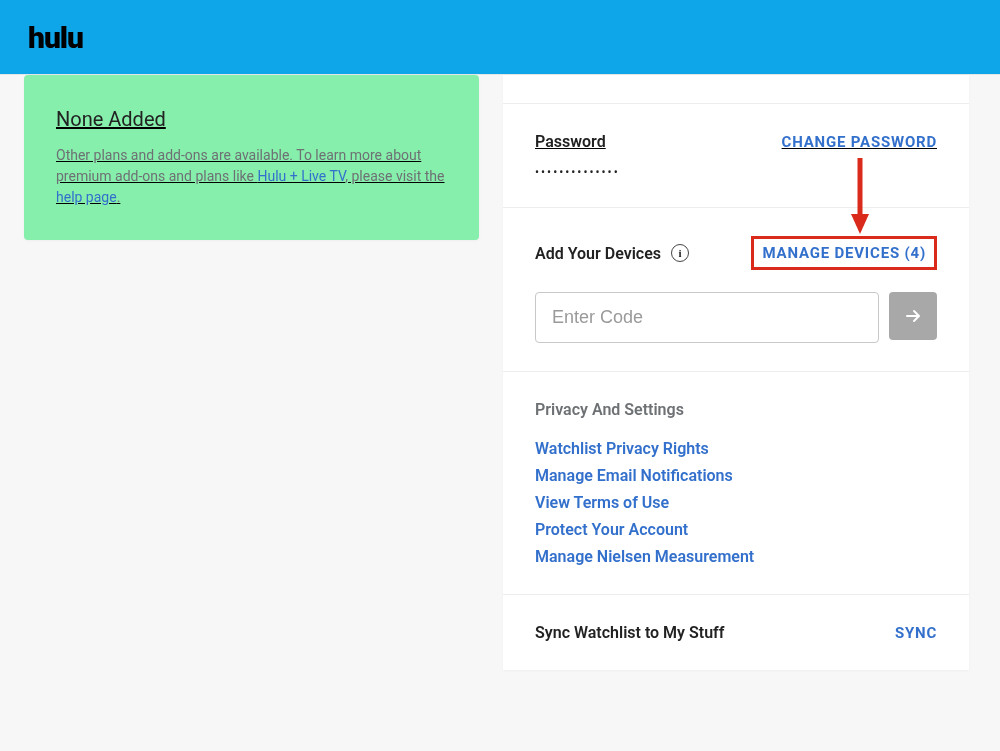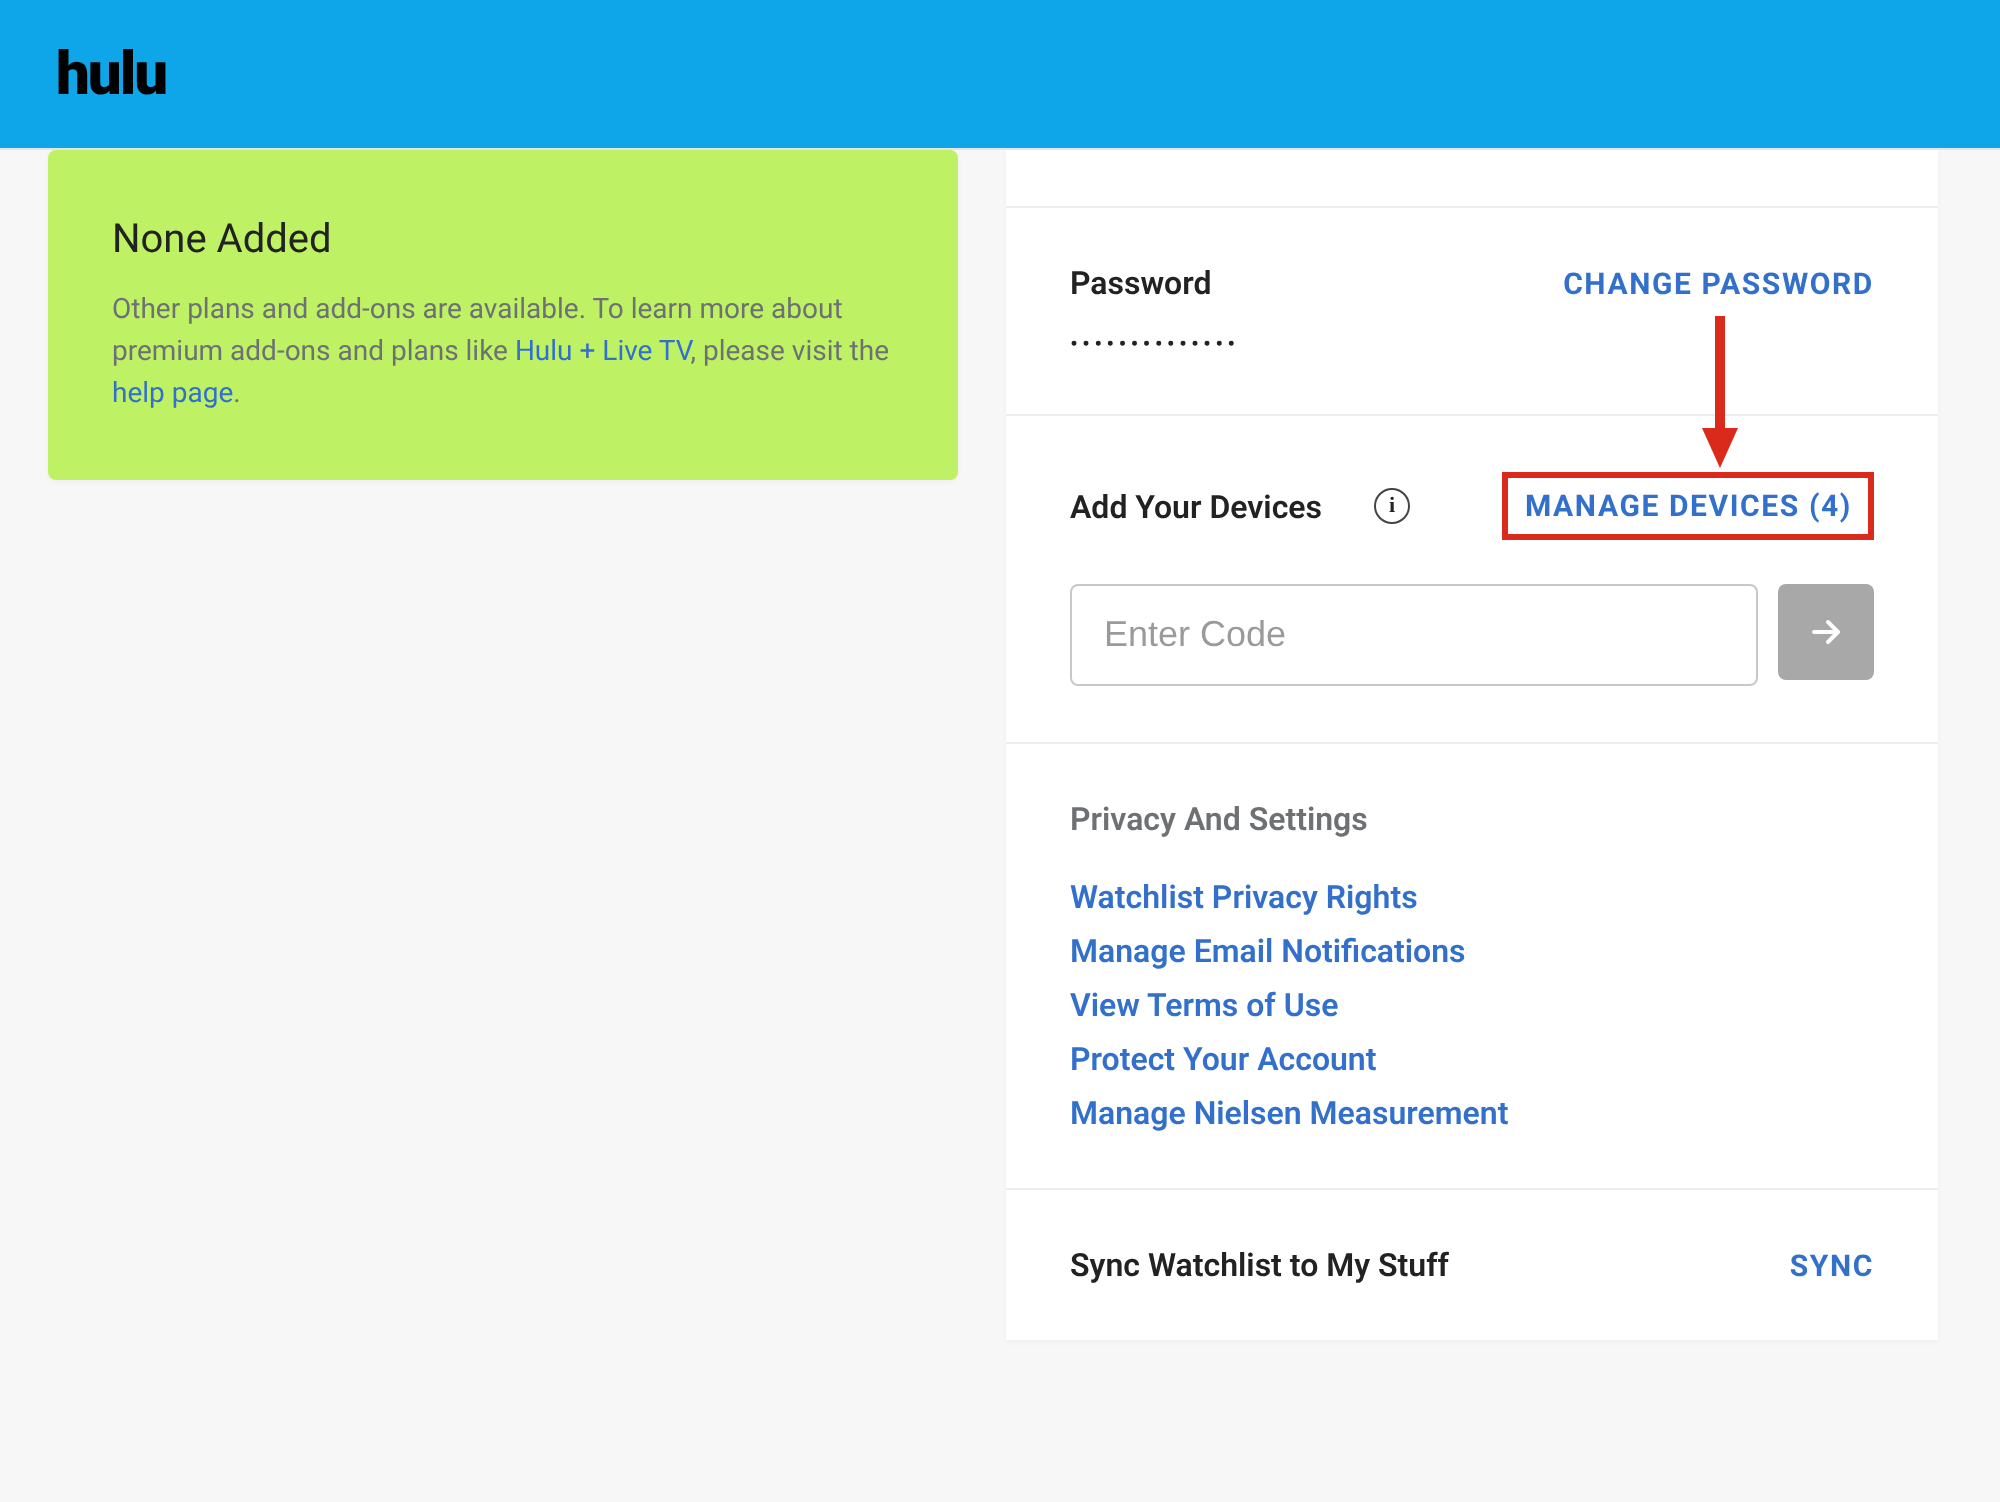--- a/index.html
+++ b/index.html
@@ -23,27 +23,28 @@
       font-weight: 900;
       font-size: 30px;
       letter-spacing: -1px;
       color: #000;
     }
     .content {
       display: flex;
       padding: 0;
     }
     .left-card {
-      background: #bef264;
+      background: #86efac;
       margin: 0 24px;
       width: 455px;
       padding: 32px;
       border-radius: 4px;
       box-shadow: 0 1px 3px rgba(0,0,0,0.04);
       height: fit-content;
+      text-decoration: underline;
     }
     .none-added {
       font-size: 20px;
       font-weight: 400;
       color: #222;
       margin-bottom: 14px;
     }
     .desc {
       font-size: 14px;
       color: #6e7174;
@@ -63,20 +64,21 @@
       padding: 28px 32px;
       border-top: 1px solid #ededed;
     }
     .section:first-child {
       border-top: none;
     }
     .section-row {
       display: flex;
       justify-content: space-between;
       align-items: center;
+      text-decoration: underline;
     }
     .section-label {
       font-size: 16px;
       font-weight: 600;
       color: #222;
     }
     .action-link {
       font-size: 15px;
       font-weight: 700;
       color: #3370cc;
@@ -90,21 +92,21 @@
       color: #222;
     }
     .devices-row {
       display: flex;
       justify-content: space-between;
       align-items: center;
     }
     .devices-label-wrap {
       display: flex;
       align-items: flex-start;
-      gap: 26px;
+      gap: 10px;
     }
     .info-icon {
       width: 18px;
       height: 18px;
       border: 1.5px solid #444;
       border-radius: 50%;
       display: flex;
       align-items: center;
       justify-content: center;
       font-size: 11px;

